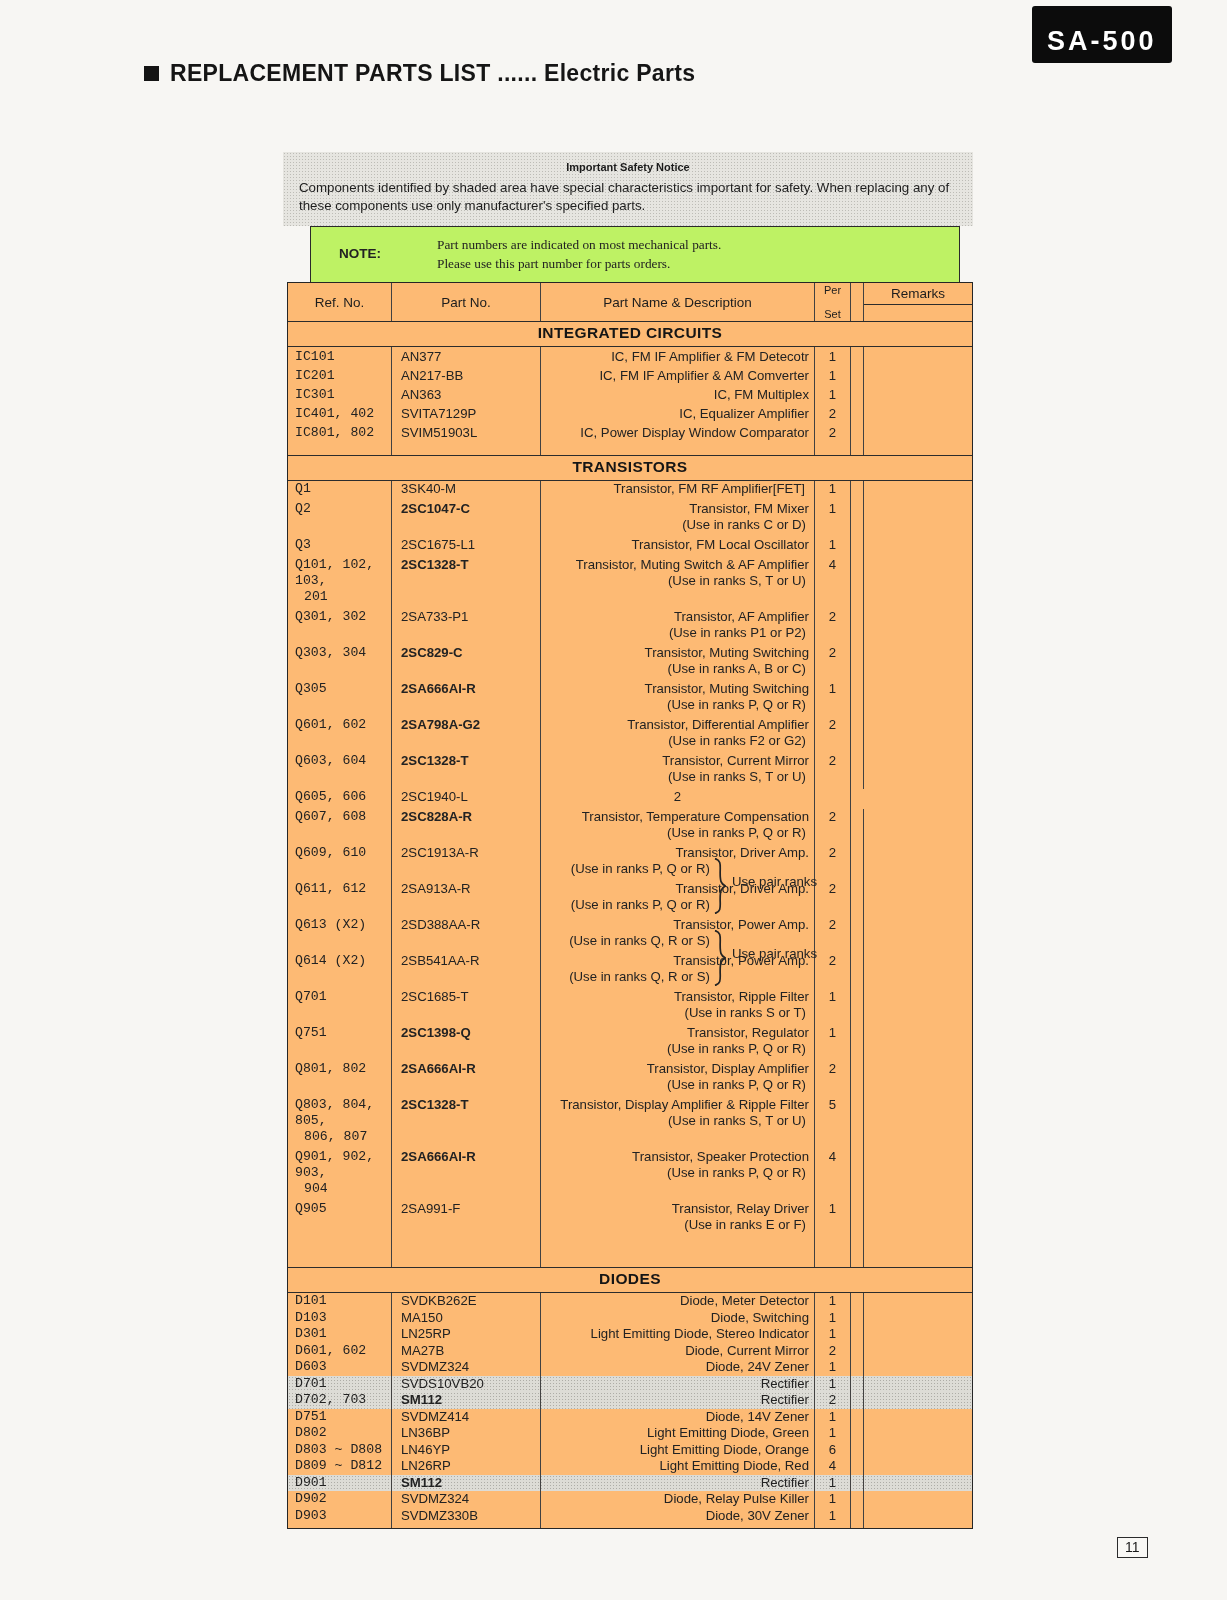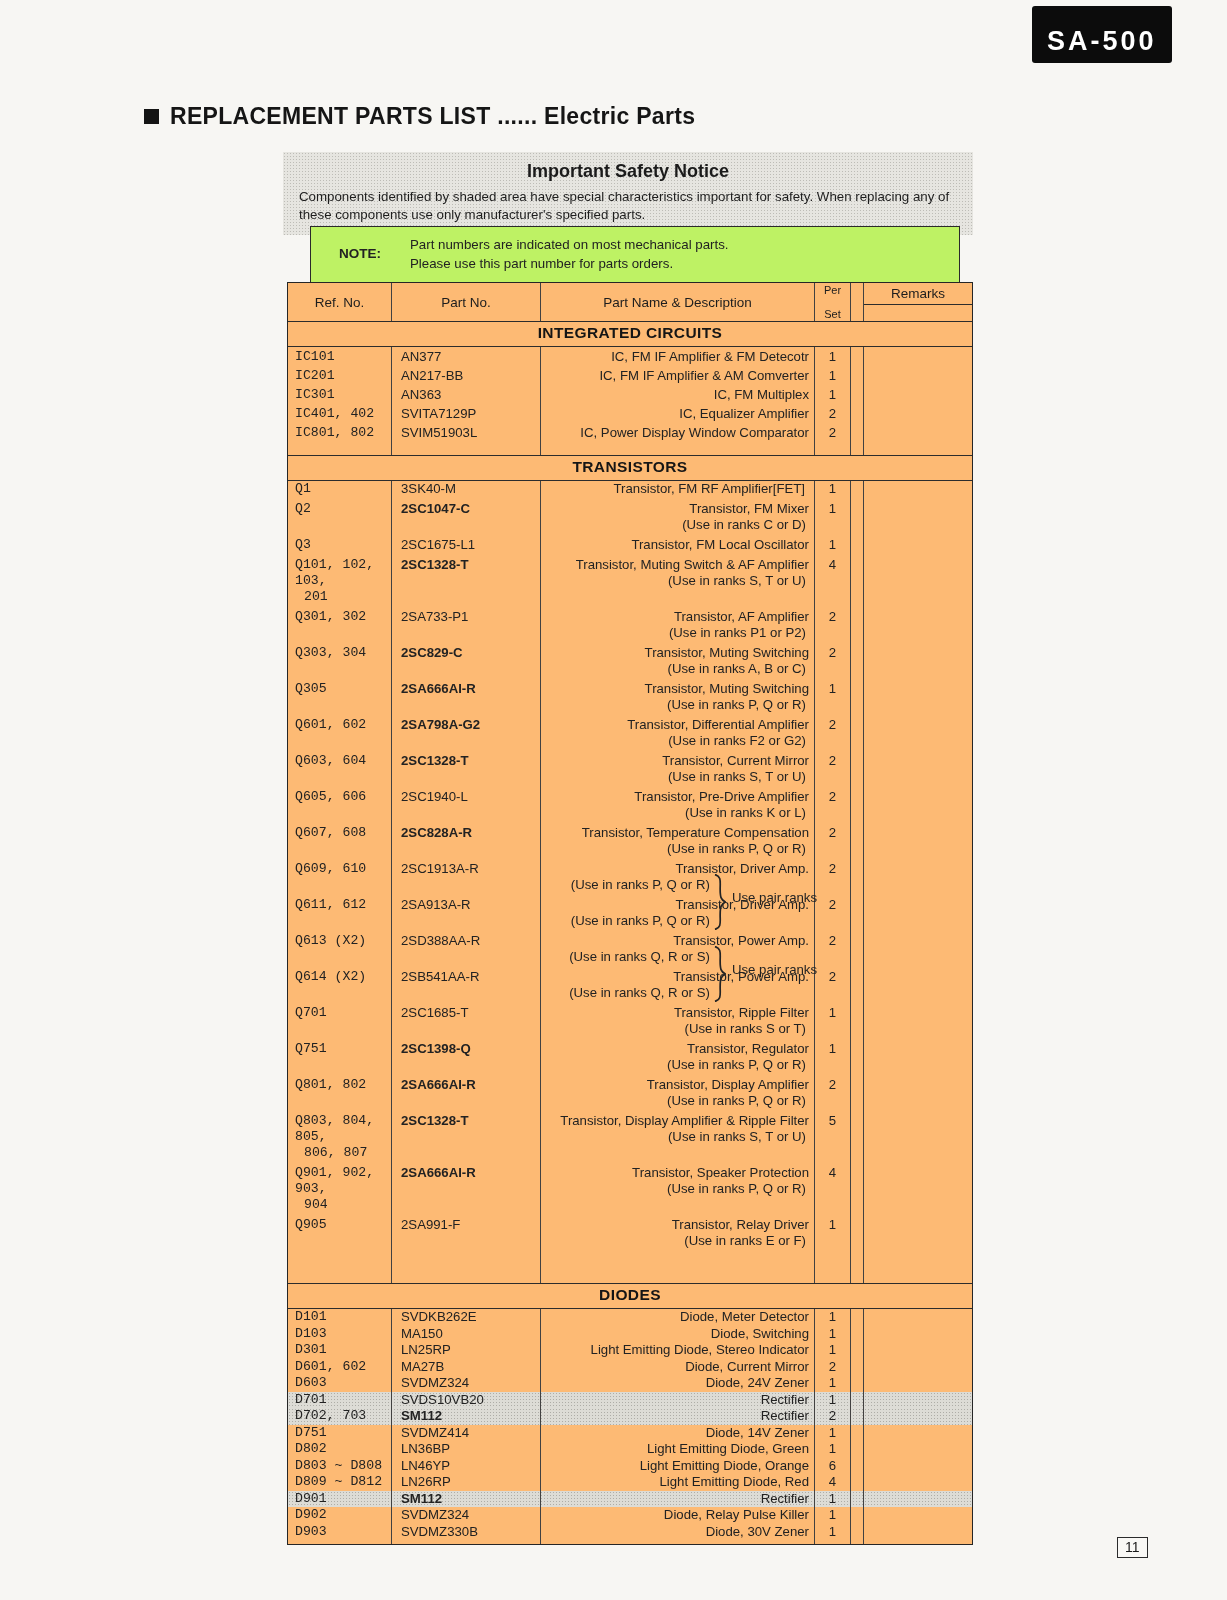--- a/index.html
+++ b/index.html
@@ -15,42 +15,41 @@
     position:absolute;left:1032px;top:6px;
     background:#0c0c0c;color:#fff;
     font-weight:bold;font-size:27px;letter-spacing:3px;
     padding:20px 15px 6px 15px;border-radius:3px;
   }
   .title{
     position:absolute;left:144px;top:60px;
     display:flex;align-items:center;gap:11px;
     font-size:23px;font-weight:bold;color:#151515;letter-spacing:0.3px;
     white-space:nowrap;
-    margin-top:43px;
   }
   .title .sq{width:15px;height:15px;background:#141414;flex:0 0 auto;}
   
   .notice{
     position:absolute;left:283px;top:152px;width:690px;box-sizing:border-box;
     padding:9px 16px 11px 16px;
     background-color:#e6e5e0;
     background-image:radial-gradient(#bdbcb6 0.7px, rgba(0,0,0,0) 0.8px);
     background-size:3px 3px;
   }
-  .notice .ntitle{text-align:center;font-weight:bold;font-size:18px;color:#1b1b1b;margin:0 0 6px 0;}
+  .notice .ntitle{text-align:center;font-weight:bold;font-size:11px;color:#1b1b1b;margin:0 0 6px 0;}
   .notice .nbody{font-size:13.3px;line-height:18px;margin:0;color:#1e1e1e;}
   
   .notebox{
     position:absolute;left:310px;top:226px;width:650px;box-sizing:border-box;
     border:1.5px solid #2a2a2a;background:#bef264;
     display:flex;align-items:center;
     padding:8px 10px 9px 28px;
   }
   .notebox .lbl{font-weight:bold;font-size:13.5px;flex:0 0 auto;line-height:18px;}
-  .notebox .lines{margin-left:29px;font-size:13.3px;line-height:19px;}
+  .notebox .lines{margin-left:56px;font-size:13.3px;line-height:19px;font-family:Liberation Serif, serif;}
   
   #table{
     position:absolute;left:287px;top:282px;width:686px;box-sizing:border-box;
     border:1.6px solid #262626;background:#fdba74;
   }
   .thead,.trow,.spacer{display:grid;grid-template-columns:104px 149px 274px 36px 13px 1fr;}
   .c{border-right:1px solid #414141;box-sizing:border-box;min-width:0;}
   .c.rem{border-right:none;}
   .thead{border-bottom:1.3px solid #2c2c2c;height:38px;}
   .hc{display:flex;align-items:center;justify-content:center;font-size:13.5px;color:#1d1d1d;}
@@ -326,26 +325,20 @@
             </div>
             <div class="dline use use-right">(Use in ranks S, T or U)</div>
           </div>
           <div class="c per">2</div>
           <div class="c nar"></div>
           <div class="c rem"></div>
         </div>
         <div class="trow">
           <div class="c ref">Q605, 606</div>
           <div class="c part">2SC1940-L</div>
-          <div class="c desc">
-            <div class="dline">
-              <span>Transistor, Pre-Drive Amplifier</span>
-            </div>
-            <div class="dline use use-right">(Use in ranks K or L)</div>
-          </div>
           <div class="c per">2</div>
           <div class="c nar"></div>
           <div class="c rem"></div>
         </div>
         <div class="trow">
           <div class="c ref">Q607, 608</div>
           <div class="c part b">2SC828A-R</div>
           <div class="c desc">
             <div class="dline">
               <span>Transistor, Temperature Compensation</span>

